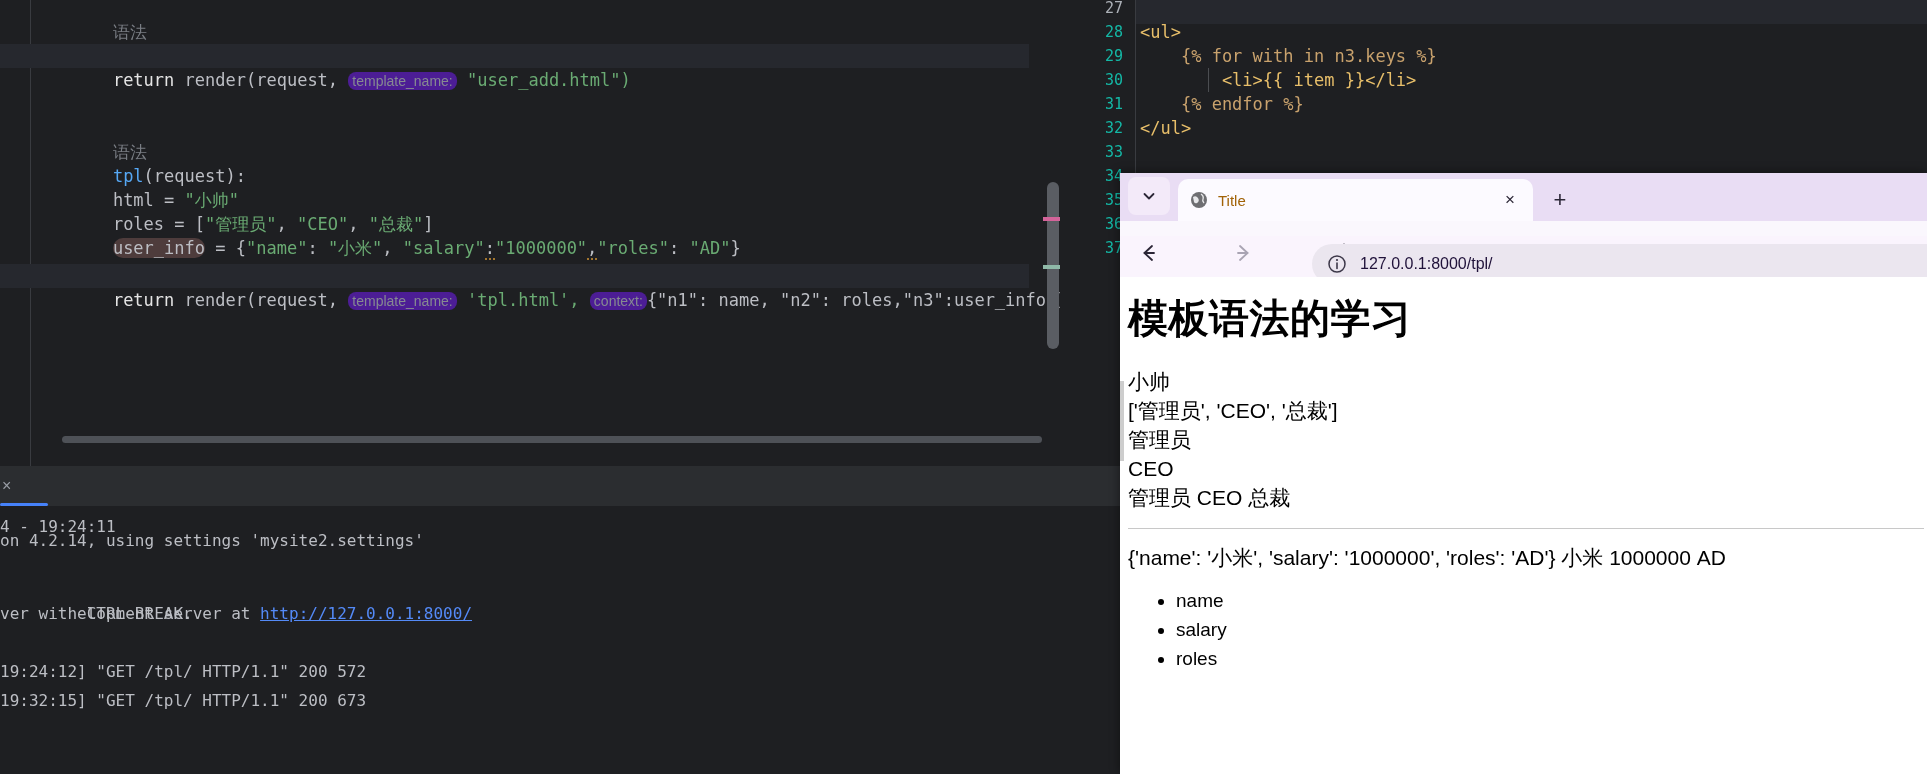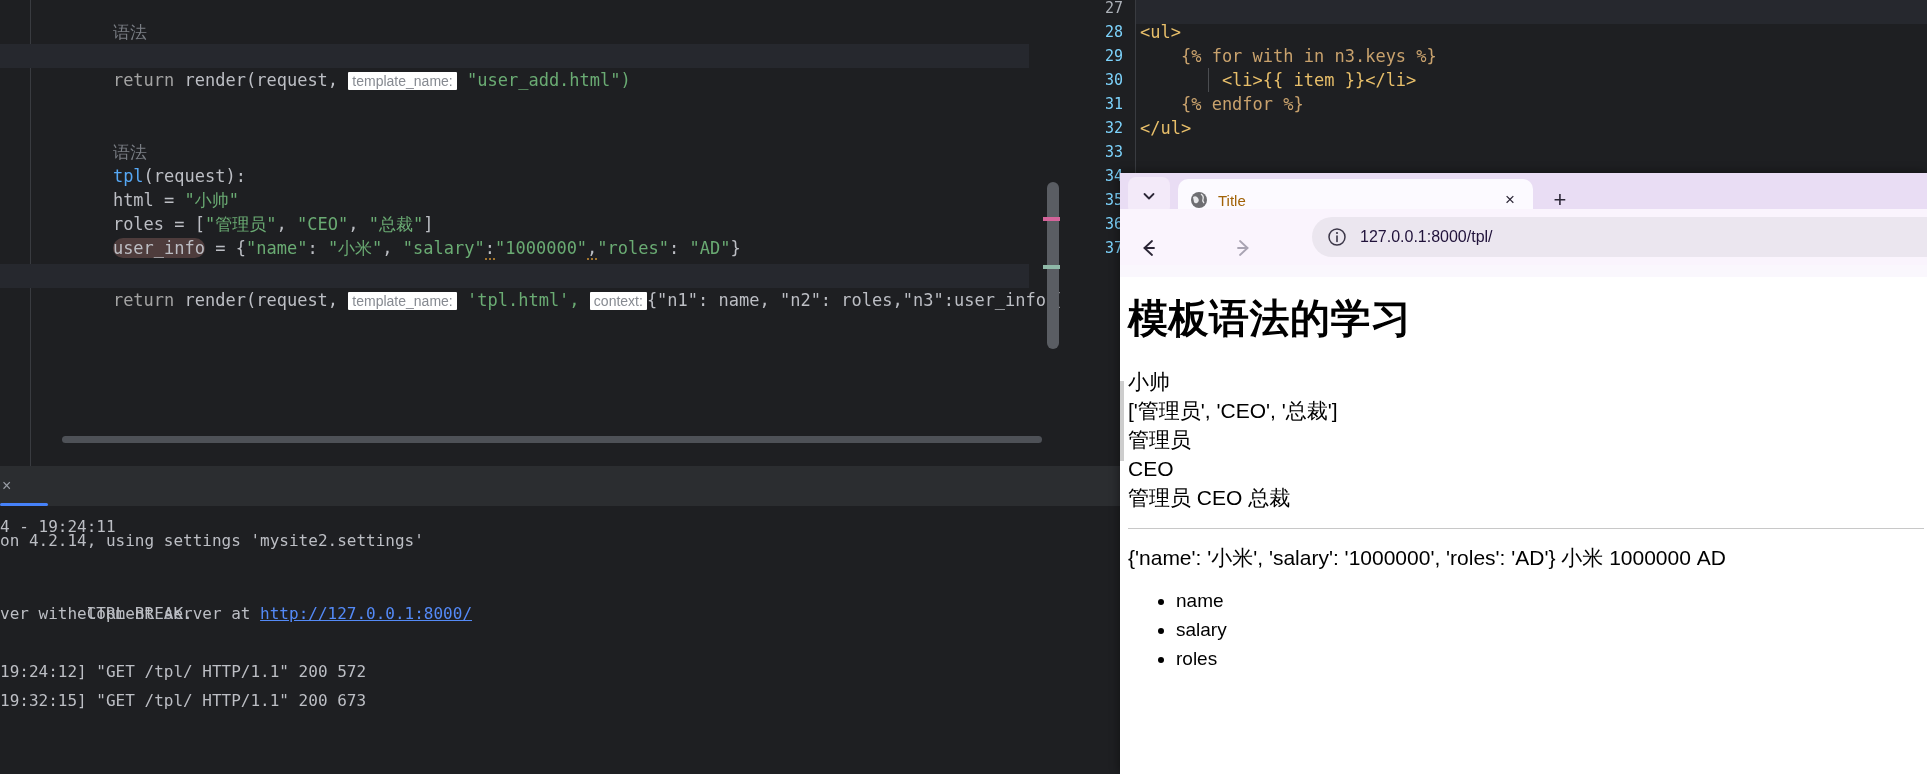--- a/index.html
+++ b/index.html
@@ -35,25 +35,25 @@
   .py-code {
     position: absolute; left: 31px; top: 0; right: 0; height: 466px;
     font-family: "DejaVu Sans Mono", monospace;
     font-size: 17px; line-height: 24px;
     white-space: pre;
   }
   .py-line { position: absolute; left: 0; height: 24px; white-space: pre; padding-left: 0px; }
   .py-line.cur { background: #26282e; left: -31px; padding-left: 31px; width: 1029px; }
   .c-comment { color: #7a7e85; }
   .c-func    { color: #56a8f5; }
-  .c-kw      { color: #a3a3a3; }
+  .c-kw      { color: #e5e5e5; }
   .c-ident   { color: #bcbec4; }
   .c-str     { color: #6aab73; }
   .param-hint {
-    background: #ffffff; color: #868a91; border-radius: 1px;
+    background: #4c1d95; color: #868a91; border-radius: 8px;
     padding: 1px 4px; font-size: 14px; font-family: "Liberation Sans", sans-serif;
   }
   .hl-ident { background: #4e3c3c; border-radius: 10px; }
   .squiggle { border-bottom: 2px dotted #a3762f; }
 
   
   .py-hscroll {
     position: absolute; left: 62px; top: 436px; width: 980px; height: 7px;
     background: #4e5157; border-radius: 4px;
   }
@@ -72,21 +72,21 @@
   
   .html-pane {
     position: absolute; left: 1060px; top: 0; width: 867px; height: 466px;
     background: #1e1f22;
   }
   .html-gutter {
     position: absolute; left: 0; top: 0; width: 75px; height: 466px;
     background: #1e1f22; text-align: right;
     font-family: "DejaVu Sans Mono", monospace; font-size: 15px;
   }
-  .gutter-num { position: absolute; right: 12px; color: #7dd3fc; height: 24px; line-height: 24px; }
+  .gutter-num { position: absolute; right: 12px; color: #14b8a6; height: 24px; line-height: 24px; }
   .gutter-num.active { color: #adb1b8; }
   .html-gutter-hl {
     position: absolute; left: 0; top: 0; width: 867px; height: 24px;
     background: #26282e;
   }
   .html-vrule {
     position: absolute; left: 75px; top: 0; width: 1px; height: 466px;
     background: #393b40;
   }
   .html-code {
@@ -158,23 +158,23 @@
   }
   .br-favicon { width: 18px; height: 18px; flex: 0 0 18px; }
   .br-tab-title { font-size: 15px; color: #a16207; flex: 1; }
   .br-tab-close { font-size: 17px; color: #2b2636; width: 22px; text-align: center; }
   .br-newtab {
     position: absolute; left: 425px; top: 12px; width: 30px; height: 30px;
     display: flex; align-items: center; justify-content: center;
     color: #2b2636; font-size: 22px; line-height: 1;
   }
   .br-navbar {
-    position: absolute; left: 0; top: 36px; width: 807px; height: 56px;
+    position: absolute; left: 0; top: 63px; width: 807px; height: 56px;
     background: #faf4fd;
-    display: flex; align-items: flex-end; gap: 48px;
+    display: flex; align-items: flex-start; gap: 48px;
   }
   .nav-btn {
     width: 34px; height: 34px; margin-left: 12px;
     display: flex; align-items: center; justify-content: center;
   }
   .urlbar {
     position: absolute; left: 192px; top: 8px; width: 800px; height: 40px;
     background: #ebe6ef; border-radius: 20px;
     display: flex; align-items: center; gap: 12px; padding-left: 14px;
   }

